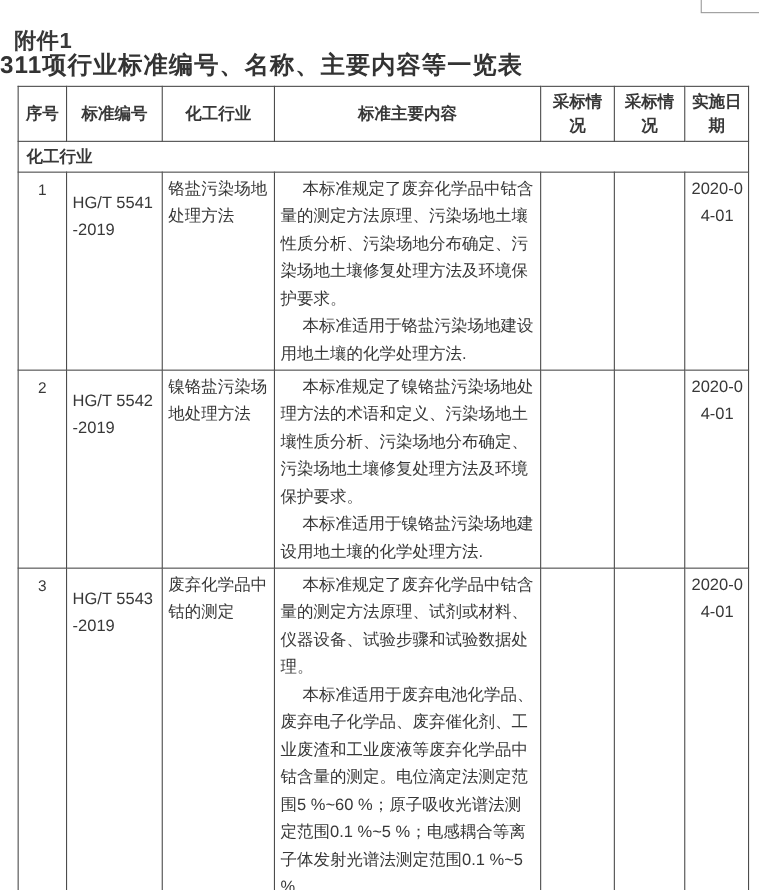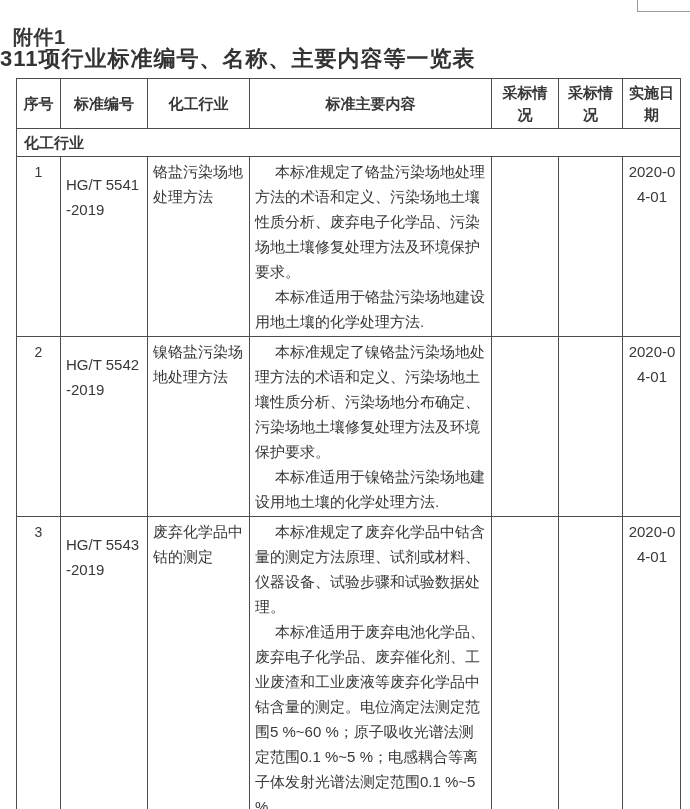--- a/index.html
+++ b/index.html
@@ -151,21 +151,21 @@
     <tbody>
       <tr>
         <td class="section-row" colspan="7">化工行业</td>
       </tr>
 
       <tr>
         <td class="cell-seq">1</td>
         <td class="cell-code">HG/T 5541-2019</td>
         <td class="cell-name">铬盐污染场地处理方法</td>
         <td class="cell-content">
-          <p>本标准规定了铬盐污染场地处理方法的术语和定义、污染场地土壤性质分析、废弃电子化学品、污染场地土壤修复处理方法及环境保护要求。</p>
+          <p>本标准规定了废弃化学品中钴含量的测定方法原理、污染场地土壤性质分析、污染场地分布确定、污染场地土壤修复处理方法及环境保护要求。</p>
           <p>本标准适用于铬盐污染场地建设用地土壤的化学处理方法.</p>
         </td>
         <td class="cell-empty"></td>
         <td class="cell-empty"></td>
         <td class="cell-date">2020-04-01</td>
       </tr>
 
       <tr>
         <td class="cell-seq">2</td>
         <td class="cell-code">HG/T 5542-2019</td>

